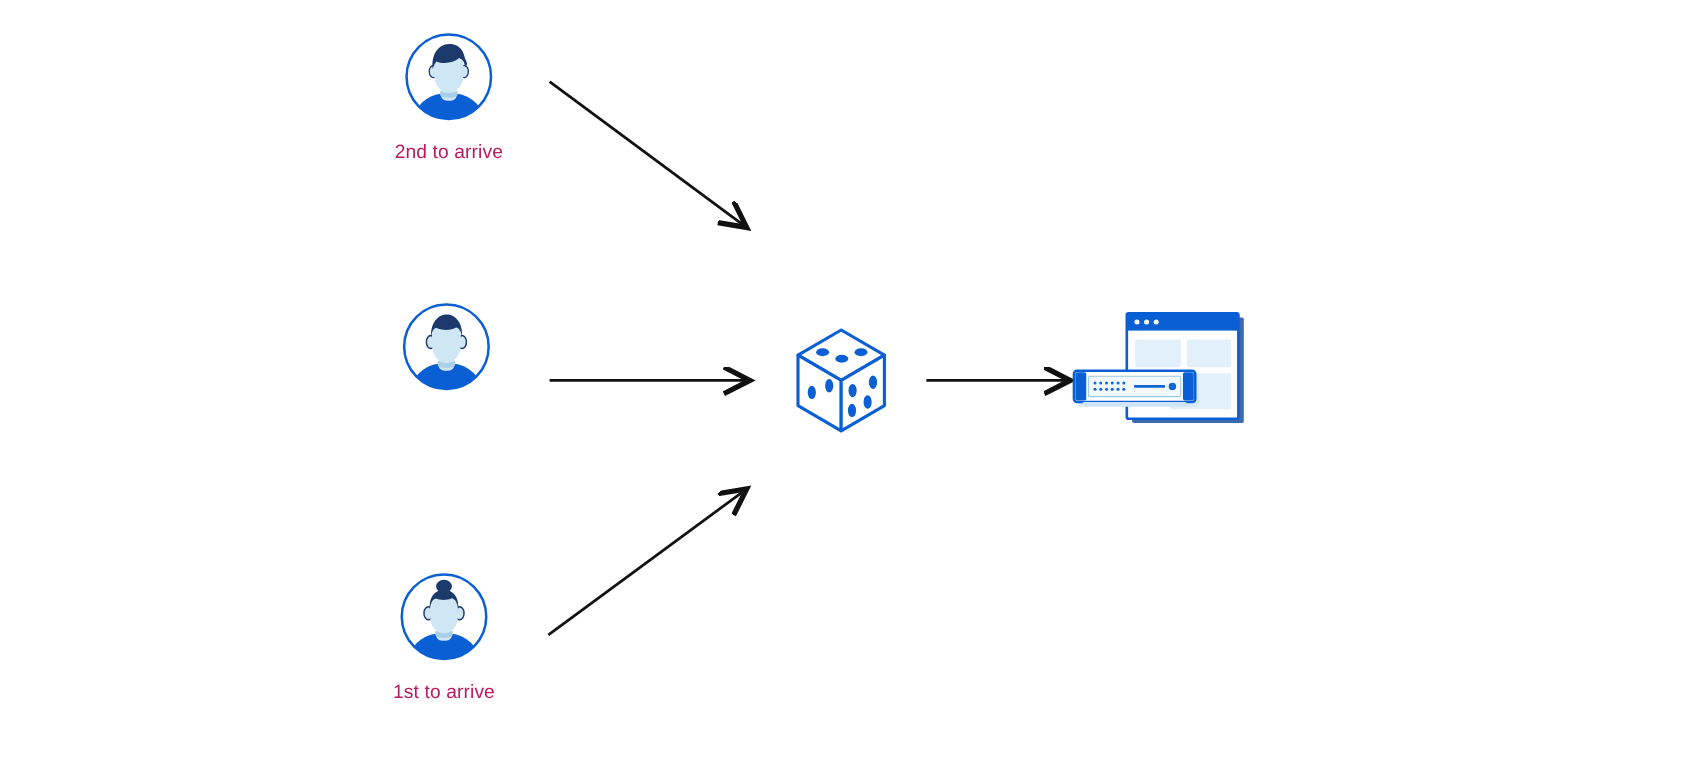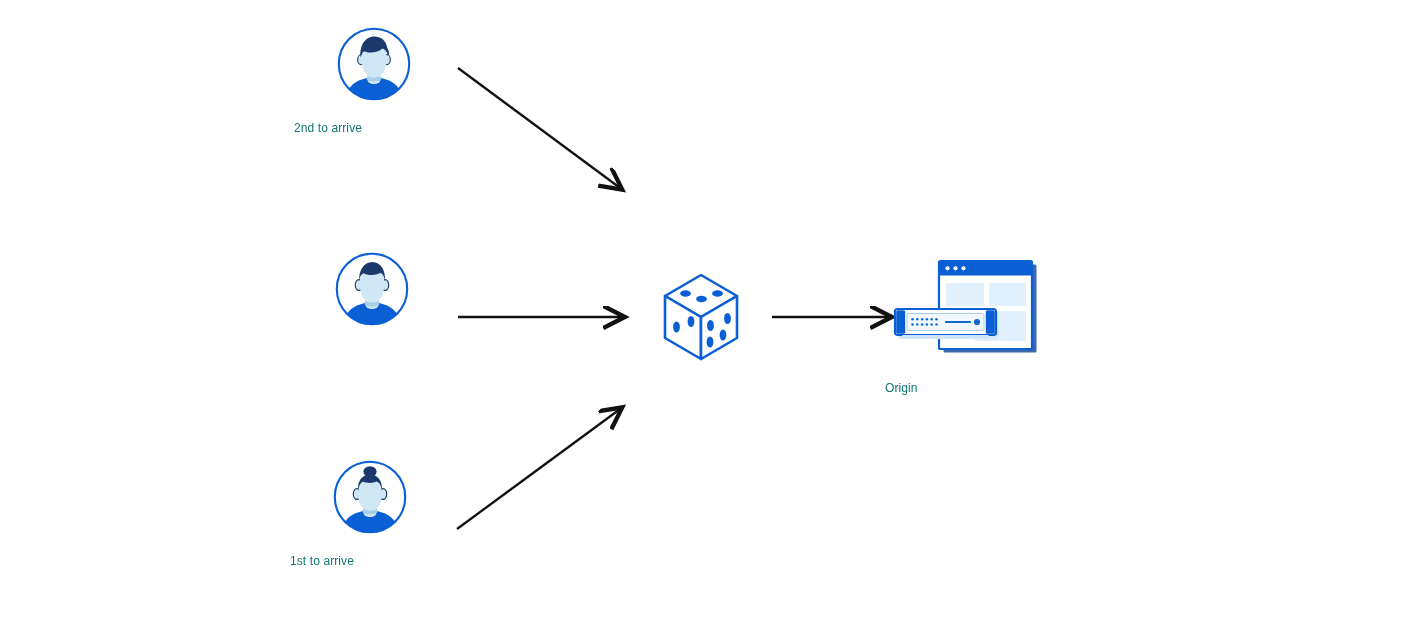--- a/index.html
+++ b/index.html
@@ -25,35 +25,35 @@
     position: absolute;
   }
   .avatar-node { width: 160px; }
   .avatar-wrap {
     width: 76px;
     height: 76px;
     margin: 0 auto;
     display: block;
   }
   .node-label {
-    text-align: left;
-    font-size: 12px;
+    text-align: center;
+    font-size: 16px;
     line-height: 24px;
-    color: #0f766e;
+    color: #be185d;
     letter-spacing: 0.1px;
     white-space: nowrap;
     font-family: "Liberation Sans", sans-serif;
   }
   .avatar-label { margin-top: 14px; }
   .origin-label { margin-top: 11px; }
 
   
   #node-user-2nd { left: 294px; top: 26px; }
   #node-user-3rd { left: 292px; top: 251px; }
-  #node-user-1st { left: 290px; top: 459px; }
+  #node-user-1st { left: 290px; top: 476px; }
   #node-dice     { left: 659px; top: 269px; width: 84px; }
   #node-origin   { left: 885px; top: 255px; width: 160px; }
 
   .dice-wrap { width: 84px; height: 96px; display: block; }
   .origin-wrap { width: 148px; height: 110px; display: block; margin: 0 auto; }
 
   .arrow-layer {
     position: absolute;
     inset: 0;
     pointer-events: none;
@@ -237,16 +237,15 @@
         <circle cx="40.7" cy="69.4" r="1.25"></circle>
           <circle cx="45.5" cy="69.4" r="1.25"></circle>
       </g>
 
       <line x1="55" y1="67" x2="79" y2="67" stroke="#1268d3" stroke-width="2.2" stroke-linecap="round"></line>
 
       <circle cx="86" cy="67" r="3.1" fill="#1268d3"></circle>
 
       <rect x="11" y="80" width="87" height="3.6" rx="1.4" fill="#cde5f7"></rect>
     </svg>
-    <div class="node-label origin-label">Origin</div>
   </div>
 
 </div>
 
 </body></html>

